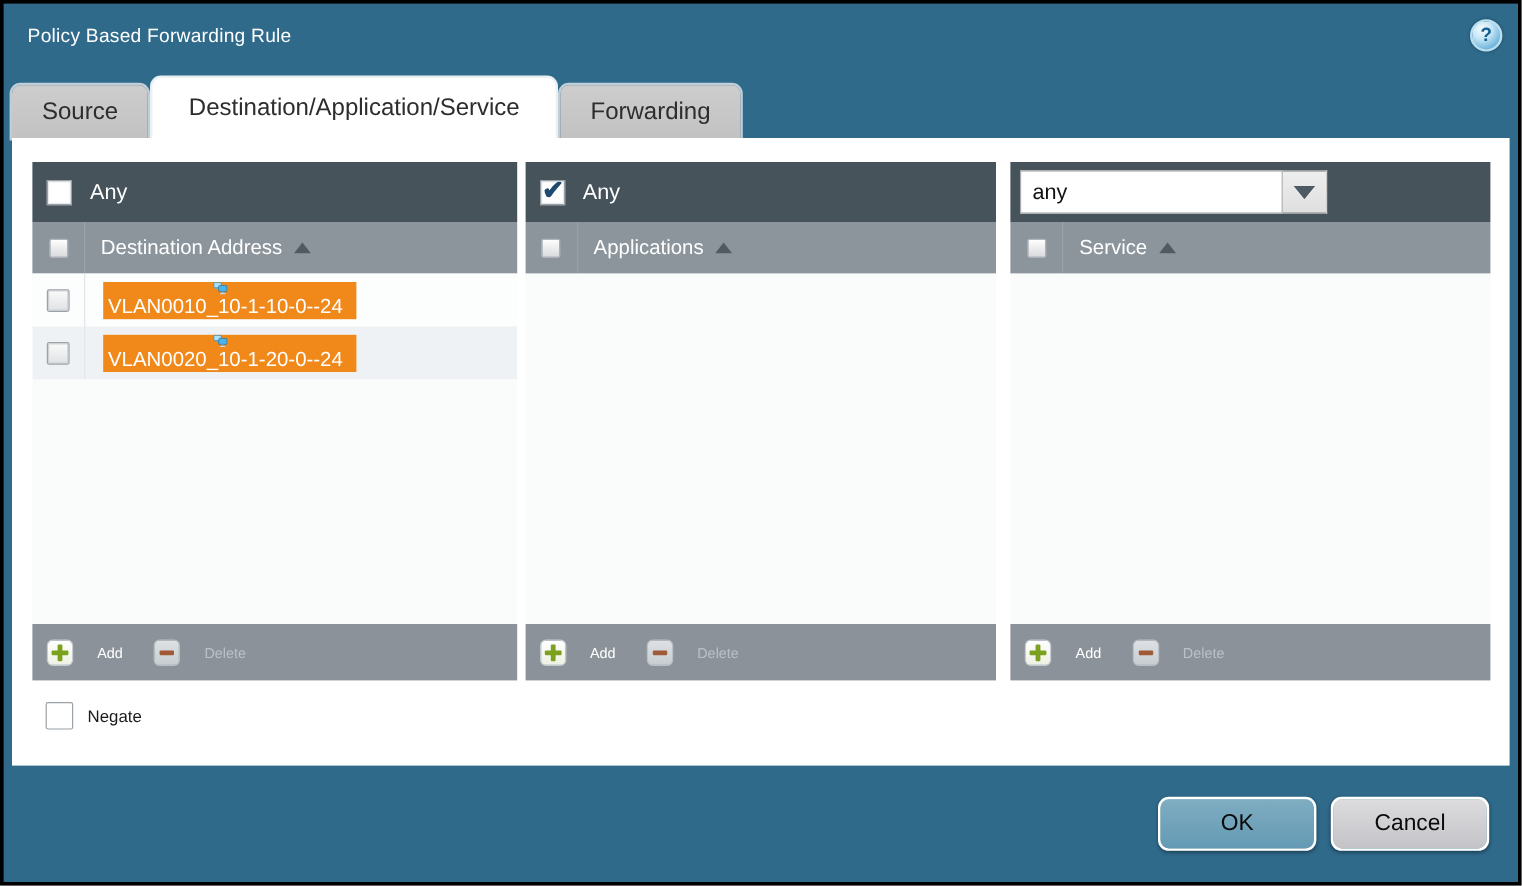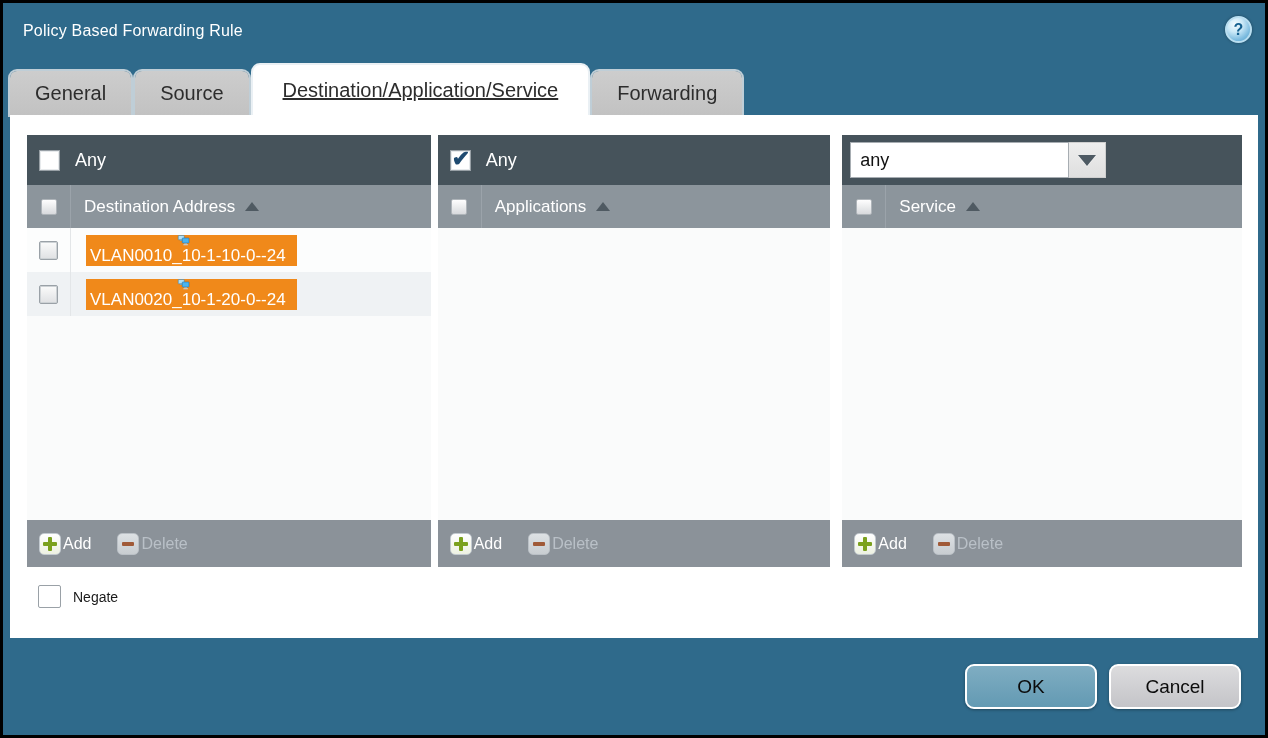--- a/index.html
+++ b/index.html
@@ -14,21 +14,21 @@
   .help { position:absolute; right:13px; top:13px; width:27px; height:27px; border-radius:50%;
           background:radial-gradient(circle at 35% 28%, #f4fbfe 0%, #c9e8f7 35%, #7cbbdf 70%, #4e9cc9 100%);
           border:2px solid #b9def0; box-shadow:0 0 3px rgba(0,0,0,.35);
           color:#15608f; font-size:16px; font-weight:bold; text-align:center; line-height:23px; cursor:pointer; }
 
   
   .tabbar { position:absolute; left:7px; top:62px; height:50px; display:flex; align-items:flex-end; gap:4px; }
   .tab { height:44px; line-height:44px; padding:0 25px; font-size:20px; color:#2d2d2d;
          background:linear-gradient(#cdcdcd,#c2c2c2); border-radius:7px 7px 0 0;
          box-shadow:0 0 0 2px rgba(240,240,240,.75); cursor:pointer; white-space:nowrap; }
-  .tab.active { height:50px; line-height:50px; padding:0 30px; background:#ffffff; box-shadow:0 0 0 2px rgba(255,255,255,.9);text-decoration:underline; }
+  .tab.active { height:50px; line-height:50px; padding:0 30px; background:#ffffff; box-shadow:0 0 0 2px rgba(255,255,255,.9); }
 
   
   .content { position:absolute; top:112px; left:7px; right:7px; height:523px; background:#ffffff;
              padding:20px 16px 0 17px; }
   .columns { display:flex; }
   .col { display:flex; flex-direction:column; height:432px; }
   .col1 { width:404px; margin-right:7px; }
   .col2 { width:393px; margin-right:12px; }
   .col3 { width:400px; }
 
@@ -46,21 +46,21 @@
   .row { height:44px; display:flex; align-items:center; cursor:pointer; }
   .row.odd { background:#fcfdfd; }
   .row.even { background:#eff2f4; }
   .row-cell { width:44px; height:100%; display:flex; align-items:center; justify-content:center;
               border-right:1px solid #e3e6e8; flex:none; }
   .chip { display:inline-flex; align-items:center; background:#f0891a; height:31px;
           padding:0 11px 0 4px; margin-left:15px; color:#ffffff; font-size:17px; white-space:nowrap;flex-direction:column; }
   .chip .net-icon { margin-right:7px; }
 
   .col-footer { height:47px; background:#8b9299; display:flex; align-items:center; padding-left:12px; flex:none; }
-  .ftr-btn { display:inline-flex; align-items:center; gap:2px; font-size:16px; cursor:pointer; }
+  .ftr-btn { display:inline-flex; align-items:center; gap:20px; font-size:12px; cursor:pointer; }
   .ftr-btn.add { color:#ffffff; margin-right:26px; }
   .ftr-btn.del { color:#b9c0c7; }
   .icon-plus { width:22px; height:22px; border-radius:5px; position:relative; flex:none;
                background:linear-gradient(#ffffff,#edf1e2); border:1px solid #c3cad0; }
   .icon-plus::before { content:""; position:absolute; left:3px; top:50%; transform:translateY(-50%);
                        width:14px; height:4px; background:#7ba11e; border-radius:1px; }
   .icon-plus::after  { content:""; position:absolute; top:3px; left:50%; transform:translateX(-50%);
                        width:4px; height:14px; background:#7ba11e; border-radius:1px; }
   .icon-minus { width:22px; height:22px; border-radius:5px; position:relative; flex:none;
                 background:linear-gradient(#dde1e4,#c8cdd1); border:1px solid #bac0c6; }
@@ -103,21 +103,20 @@
 <body>
 
 <div class="dialog">
 
   <div class="titlebar">
     <span class="title">Policy Based Forwarding Rule</span>
     <span class="help">?</span>
   </div>
 
   <div class="tabbar">
-    <div class="tab">General</div>
     <div class="tab">Source</div>
     <div class="tab active">Destination/Application/Service</div>
     <div class="tab">Forwarding</div>
   </div>
 
   <div class="content">
     <div class="columns">
 
       <div class="col col1">
         <div class="col-top">

